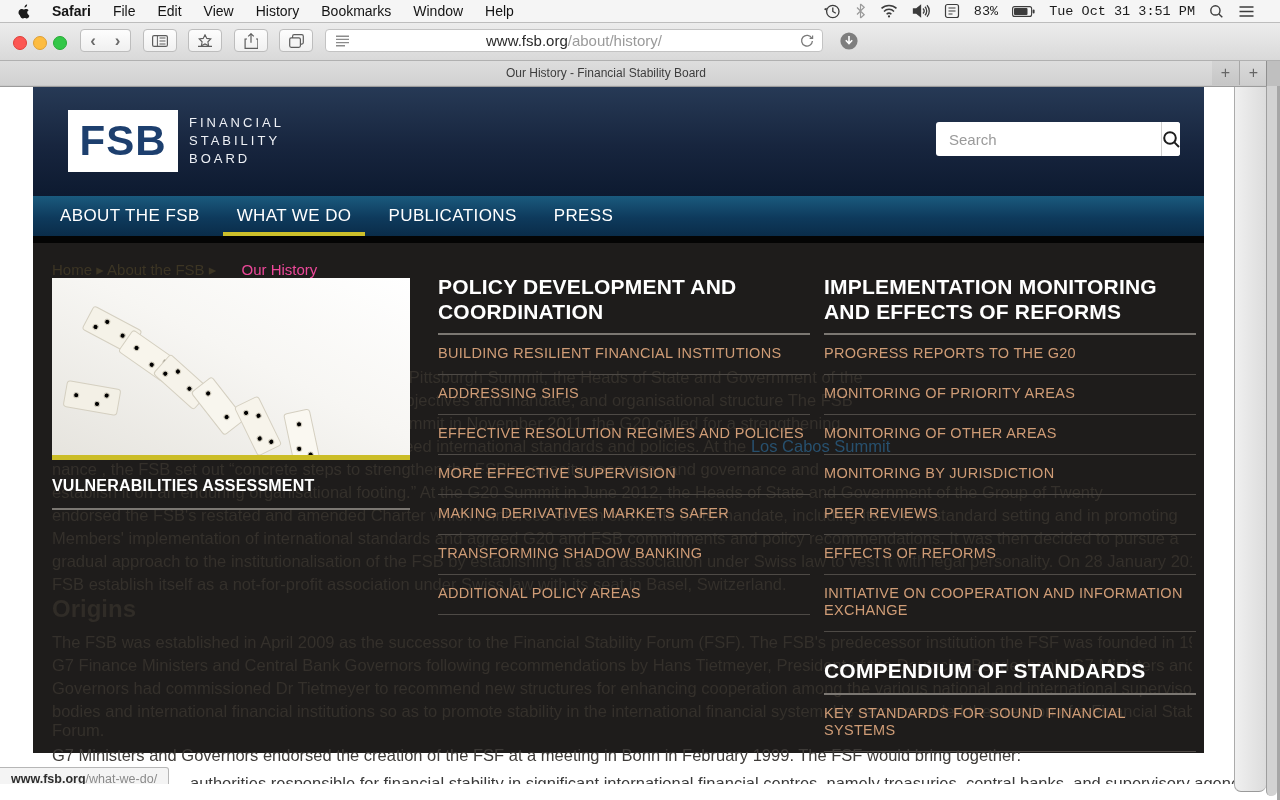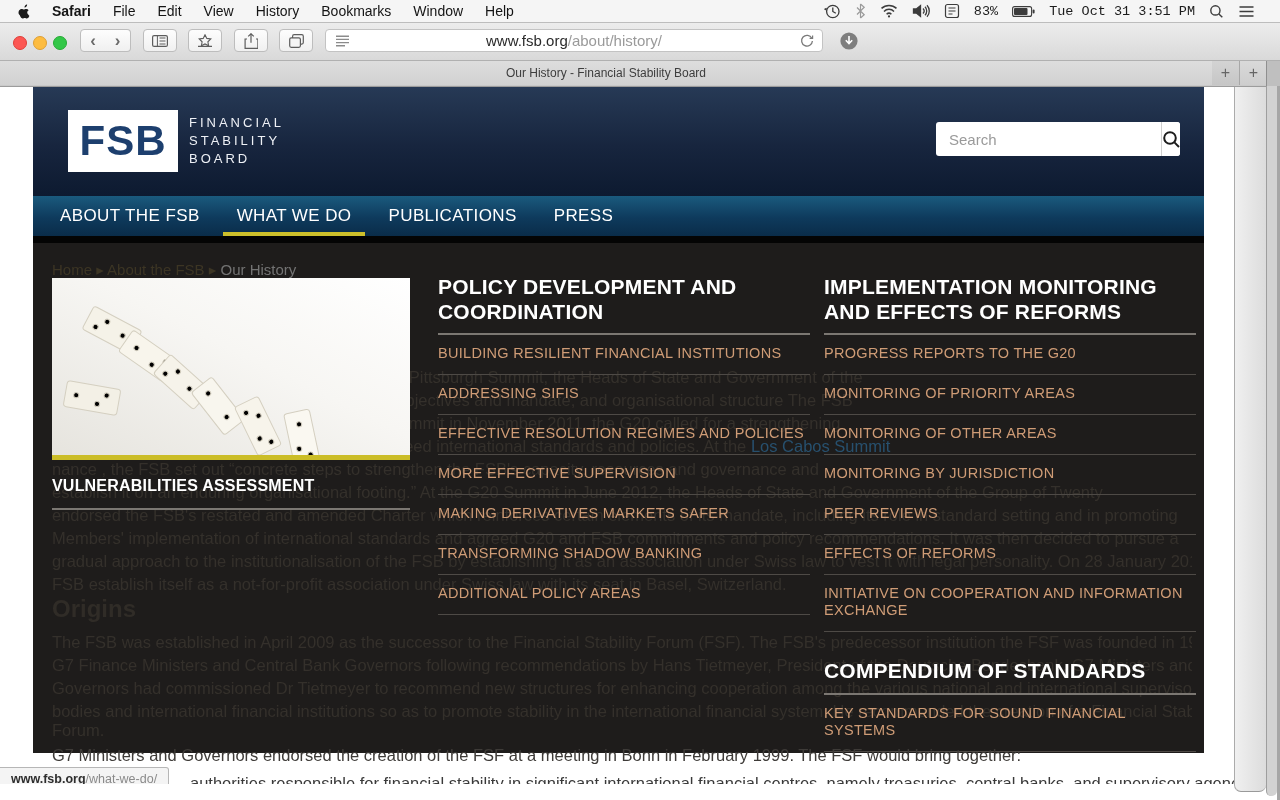--- a/index.html
+++ b/index.html
@@ -77,21 +77,21 @@
   .nav-item.active::after{content:"";position:absolute;left:0;right:0;bottom:0;height:4px;background:#cdbf2b;}
   .black-strip{position:absolute;left:33px;top:150px;width:1171px;height:7px;background:#040404;}
 
   
   .overlay{position:absolute;left:33px;top:157px;width:1171px;height:510px;background:#1e1c1b;overflow:hidden;}
   .faint{position:absolute;left:19px;width:1140px;color:#34302b;font-size:16.5px;white-space:nowrap;
          overflow:hidden;z-index:1;}
   .faint .faint-link{color:#27506e;}
   .faint.origins{font-size:24px;font-weight:bold;color:#302c27;}
   .crumb{position:absolute;left:19px;top:18px;font-size:15px;color:#3c3524;z-index:1;white-space:nowrap;}
-  .crumb .cur{color:#737373;}
+  .crumb .cur{color:#ec4899;margin-left:21px;}
 
   .mcol{position:absolute;z-index:2;}
   .mcol-left{left:19px;top:35px;width:358px;}
   .mcol-mid{left:405px;top:32px;width:372px;}
   .mcol-right{left:791px;top:32px;width:372px;}
   .mimg{display:block;width:358px;height:177px;border-bottom:5px solid #cbbd27;}
   .mheading{color:#fff;font-size:21px;font-weight:bold;line-height:24.5px;letter-spacing:.2px;
             border-bottom:2px solid #7b7772;padding-bottom:9px;margin:0;}
   .mcol-left .mheading{font-size:16px;margin-top:14px;}
   .mlist{list-style:none;margin:0;padding:0;}

